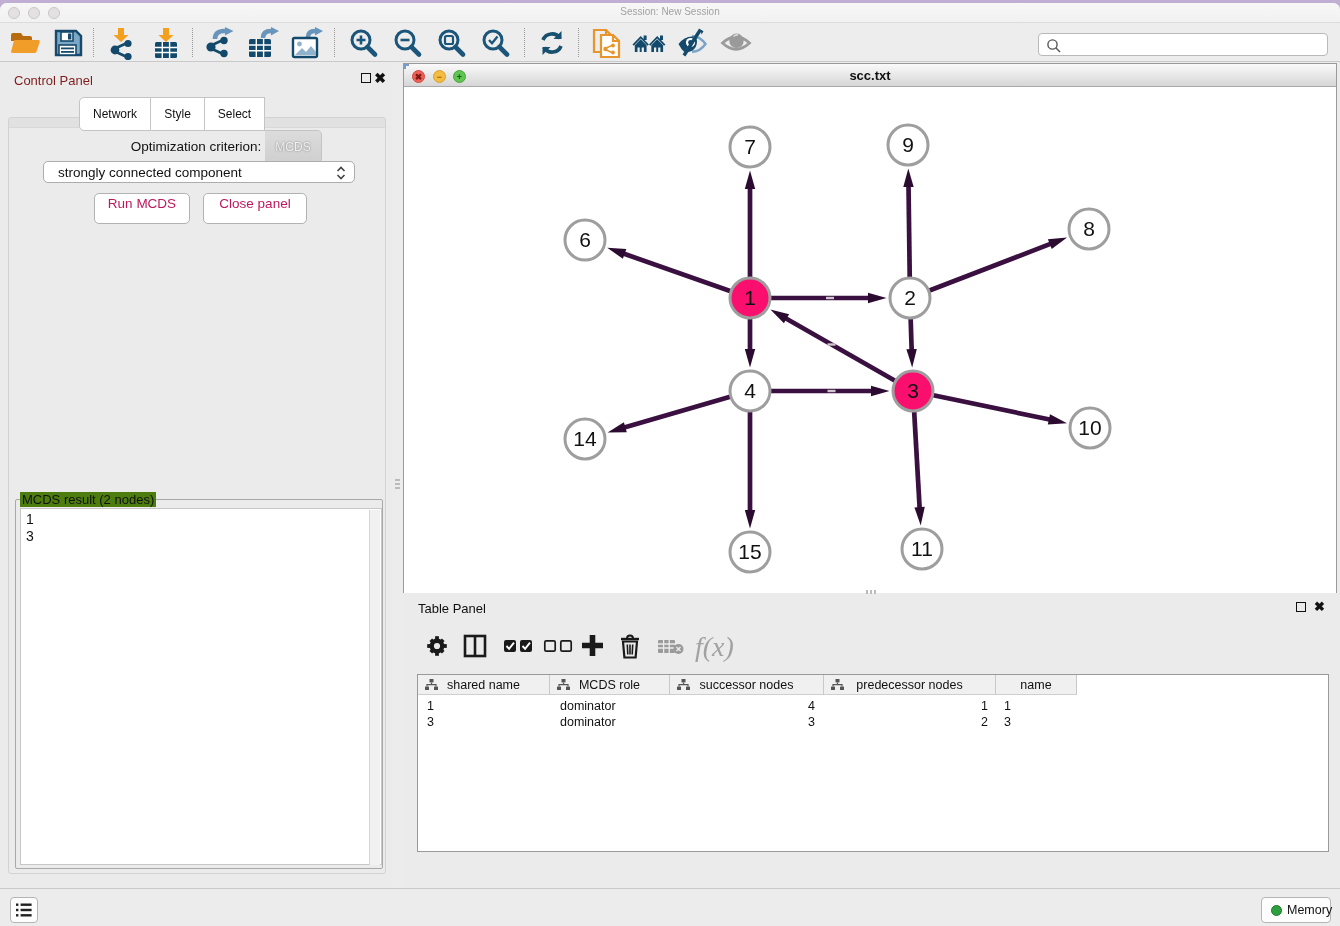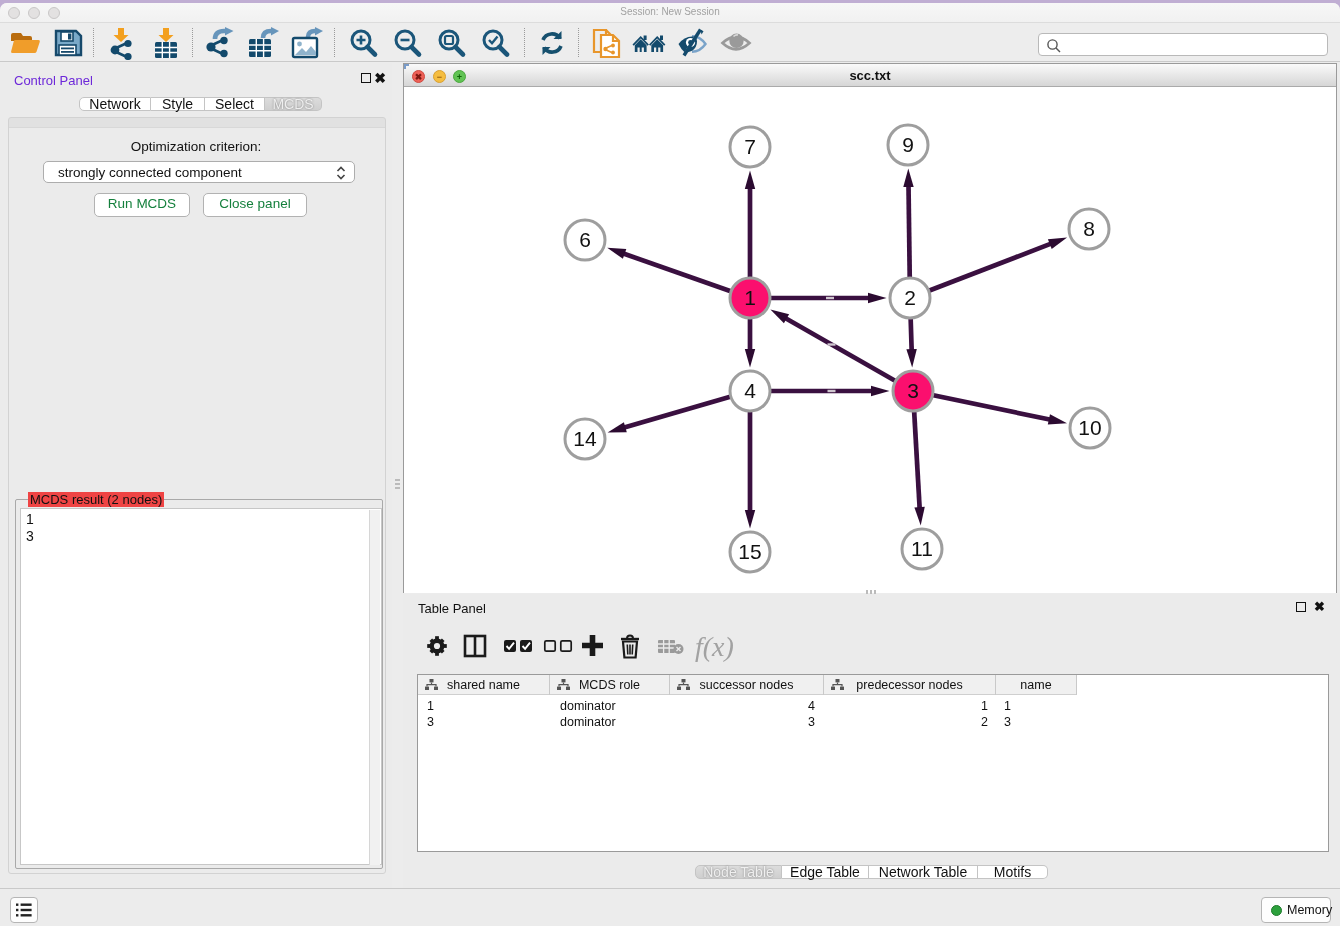--- a/index.html
+++ b/index.html
@@ -11,34 +11,34 @@
 #titlebar { position:absolute; left:0; top:0; width:1340px; height:20px; background:linear-gradient(#f7f7f7,#f1f1f1); border-radius:7px 7px 0 0; border-bottom:1px solid #dcdcdc; }
 .tl { position:absolute; top:4px; width:12px; height:12px; border-radius:50%; background:#e3e1e1; border:1px solid #c9c7c7; }
 #title { position:absolute; top:3px; left:0; width:100%; text-align:center; font-size:10px; color:#a2a2a2; }
 
 #toolbar { position:absolute; left:0; top:20px; width:1340px; height:39px; background:#ededed; border-bottom:1px solid #c9c9c9; }
 .tsep { position:absolute; top:5px; height:29px; width:1px; border-left:1px dotted #9a9a9a; }
 .ticon { position:absolute; top:4px; }
 #searchbox { position:absolute; left:1038px; top:10px; width:290px; height:23px; background:#fff; border:1px solid #b9b9b9; border-radius:4px; }
 
 #cpanel { position:absolute; left:0; top:60px; width:392px; height:825px; background:#ebebeb; }
-#cp-title { position:absolute; left:14px; top:10px; font-size:13px; color:#6d28d9; }
+#cp-title { position:absolute; left:14px; top:10px; font-size:13px; color:#7f1d1d; }
 #cp-tabsbar { position:absolute; left:79px; top:34px; height:21px; display:flex; }
-.seg { height:14px; border:1px solid #c4c4c4; border-left:none; background:#fff; font-size:14px; color:#111; display:flex; align-items:center; justify-content:center;text-align:center; }
+.seg { height:34px; border:1px solid #c4c4c4; border-left:none; background:#fff; font-size:12px; color:#111; display:flex; align-items:center; justify-content:center;text-align:center; }
 .seg.first { border-left:1px solid #c4c4c4; border-radius:5px 0 0 5px; }
-.seg.last { border-radius:0 5px 5px 0; }
+.seg.last { border-radius:0 5px 5px 0;margin-top:33px; }
 .seg.sel { background:linear-gradient(#dcdcdc,#cfcfcf); color:#efefef; text-shadow:0 0 2px rgba(110,110,110,.9); }
 #cp-inner { position:absolute; left:8px; top:54px; width:378px; height:757px; background:linear-gradient(#e1e1e1 0, #e1e1e1 9px, #d8d8d8 9.5px, #ebebeb 10.5px); border:1px solid #d2d2d2; border-radius:3px; }
 #opt-label { position:absolute; left:0; top:76px; width:100%; text-align:center; font-size:13.5px; color:#111; }
 #combo { position:absolute; left:43px; top:98px; width:312px; height:22px; background:#fff; border:1px solid #adadad; border-radius:5px; }
 #combo span { position:absolute; left:14px; top:3px; font-size:13.5px; color:#111; }
-.btn { position:absolute; top:130px; height:24px; background:#fff; border:1px solid #b2b2b2; border-radius:5px; font-size:13.5px; color:#15803d; text-align:center; line-height:19px; }
+.btn { position:absolute; top:130px; height:31px; background:#fff; border:1px solid #b2b2b2; border-radius:5px; font-size:13.5px; color:#be185d; text-align:center; line-height:19px; }
 
 #fieldset { position:absolute; left:15px; top:436px; width:368px; height:370px; border:1px solid #a9a9a9; border-radius:2px; }
-#fs-legend { position:absolute; left:12px; top:-8px; background:#ef4444; padding:0 2px; font-size:13px; color:#111; }
+#fs-legend { position:absolute; left:4px; top:-8px; background:#4d7c0f; padding:0 2px; font-size:13px; color:#111; }
 #fs-white { position:absolute; left:4px; top:8px; width:362px; height:357px; background:#fff; border:1px solid #c7c7c7; }
 #fs-scroll { position:absolute; right:1px; top:1px; width:11px; height:355px; background:#f1f1f1; border-left:1px solid #d6d6d6; }
 
 #netwin { position:absolute; left:403px; top:60px; width:934px; height:530px; border:1px solid #9a9a9a; background:#fff; }
 #net-titlebar { position:absolute; left:0; top:0; width:932px; height:23px; background:linear-gradient(#fafafa,#d6d6d6); border-bottom:1px solid #aaa; }
 .mtl { position:absolute; top:6px; width:13px; height:13px; border-radius:50%; font-size:9px; font-weight:bold; text-align:center; line-height:13px; }
 #net-title { position:absolute; top:4px; left:0; width:100%; text-align:center; font-size:13px; font-weight:bold; color:#111; }
 #net-canvas { position:absolute; left:0; top:24px; width:932px; height:505px; background:#fff; }
 
 #tpanel { position:absolute; left:403px; top:591px; width:937px; height:294px; background:#ebebeb; }
@@ -415,26 +415,20 @@
       <div class="td" style="left:142px;top:24px">dominator</div>
       <div class="td" style="left:252px;top:24px;width:145px;text-align:right">4</div>
       <div class="td" style="left:406px;top:24px;width:164px;text-align:right">1</div>
       <div class="td" style="left:586px;top:24px">1</div>
       <div class="td" style="left:9px;top:40px">3</div>
       <div class="td" style="left:142px;top:40px">dominator</div>
       <div class="td" style="left:252px;top:40px;width:145px;text-align:right">3</div>
       <div class="td" style="left:406px;top:40px;width:164px;text-align:right">2</div>
       <div class="td" style="left:586px;top:40px">3</div>
     </div>
-    <div id="tp-tabs">
-      <div class="seg first sel" style="width:87px">Node Table</div>
-      <div class="seg" style="width:87px">Edge Table</div>
-      <div class="seg" style="width:109px">Network Table</div>
-      <div class="seg last" style="width:70px">Motifs</div>
-    </div>
   </div>
 
   <div id="statusbar">
     <div id="listbtn">
         <svg style="position:absolute;left:5px;top:4px" width="16" height="16" viewBox="0 0 16 16">
           <g fill="#222">
             <rect x="0" y="1.5" width="2.4" height="2.4"></rect>
             <rect x="0" y="6.8" width="2.4" height="2.4"></rect>
             <rect x="0" y="12.1" width="2.4" height="2.4"></rect>
             <rect x="4.6" y="1.5" width="11" height="2.4"></rect>

